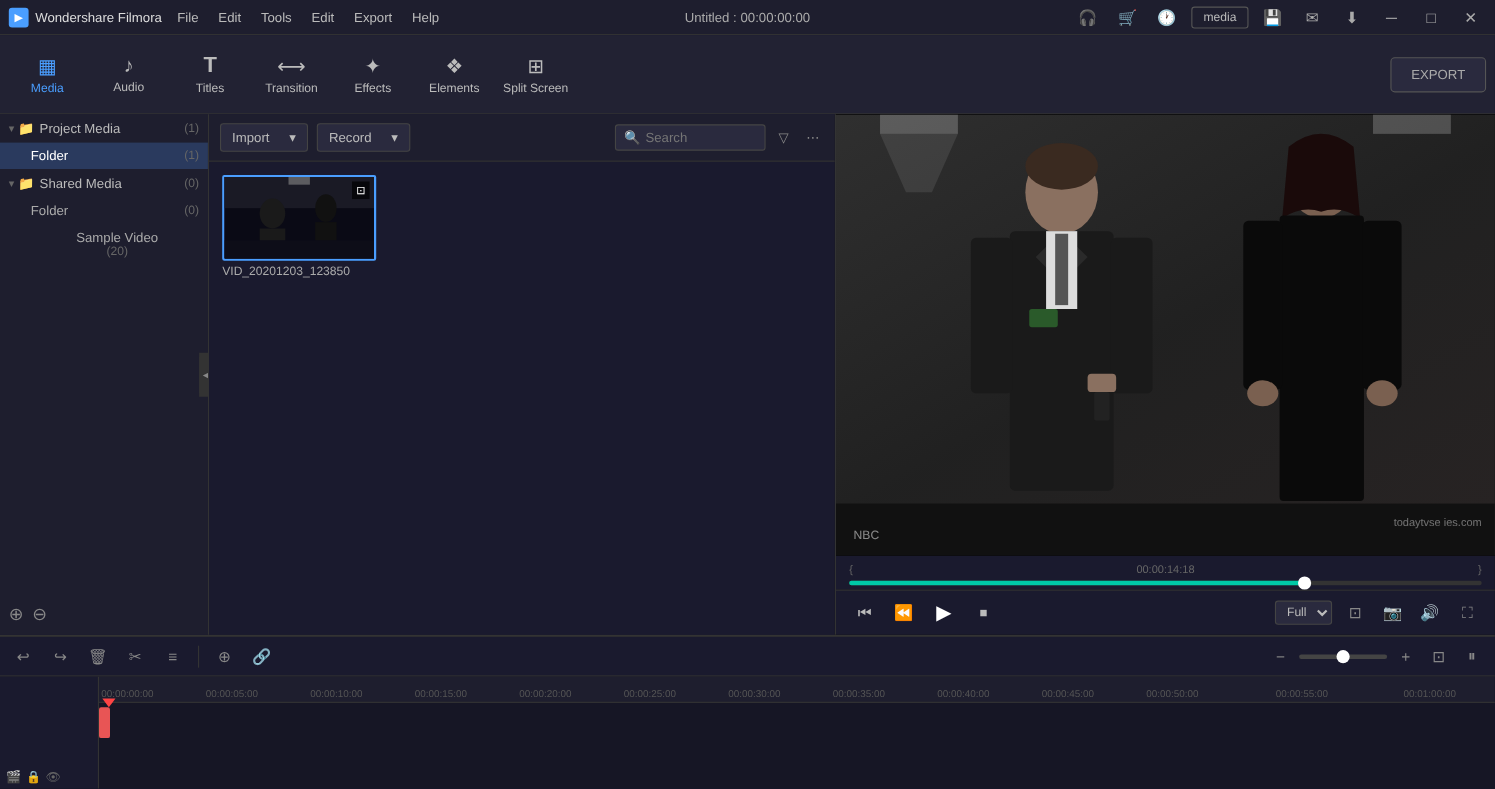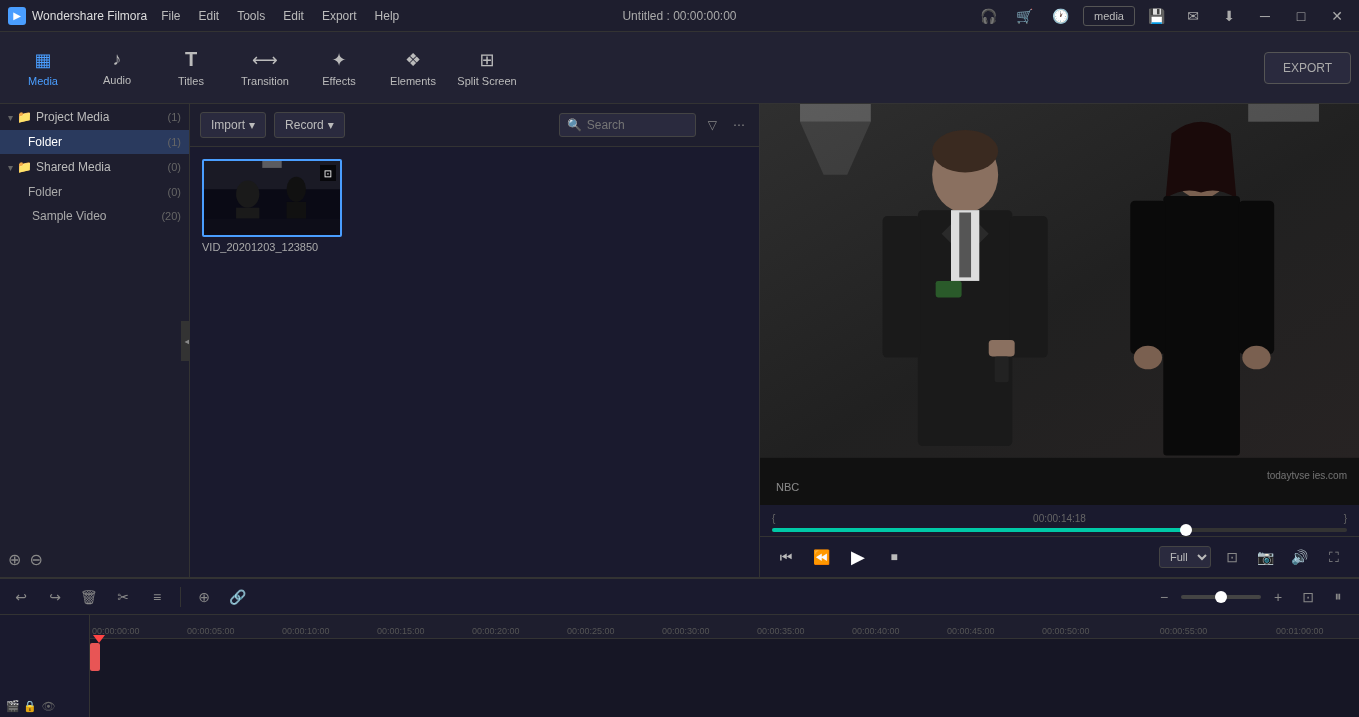--- a/index.html
+++ b/index.html
@@ -61,21 +61,21 @@
 
     
     #media-panel {
       flex: 1; background: #1a1a2e; display: flex; flex-direction: column; overflow: hidden;
     }
     #media-toolbar {
       display: flex; align-items: center; padding: 8px 10px; gap: 8px;
       border-bottom: 1px solid #333; background: #1e1e2e;
     }
     .import-btn, .record-btn {
-      display: flex; align-items: center; gap: 4px; background: #2a2a3e;
+      display: flex; align-items: center; gap: 18px; background: #2a2a3e;
       border: 1px solid #444; color: #bbb; padding: 5px 10px; font-size: 12px;
       cursor: pointer; border-radius: 3px;
     }
     .search-bar {
       display: flex; align-items: center; gap: 4px; background: #2a2a3e;
       border: 1px solid #444; border-radius: 3px; padding: 4px 8px; margin-left: auto;
     }
     .search-bar input {
       background: transparent; border: none; outline: none; color: #bbb;
       font-size: 12px; width: 100px;
@@ -293,21 +293,21 @@
     <div class="sidebar-section-header">
       <span class="chevron">▾</span>
       <span class="folder-icon">📁</span>
       <span>Shared Media</span>
       <span class="sidebar-count" style="margin-left:auto;">(0)</span>
     </div>
     <div class="sidebar-item">
       <span>Folder</span>
       <span class="sidebar-count">(0)</span>
     </div>
-    <div class="sidebar-item" style="padding-left:32px;">
+    <div class="sidebar-item" style="padding-left:32px;flex-direction:column;">
       <span>Sample Video</span>
       <span class="sidebar-count">(20)</span>
     </div>
 
     <div style="position:absolute; bottom: 8px; left: 0; width: 100%; display: flex; gap: 8px; padding: 0 8px;">
       <span style="cursor:pointer; color:#888; font-size:16px;" title="Add">⊕</span>
       <span style="cursor:pointer; color:#888; font-size:16px;" title="Remove">⊖</span>
     </div>
 
     <div id="sidebar-collapse">◀</div>

